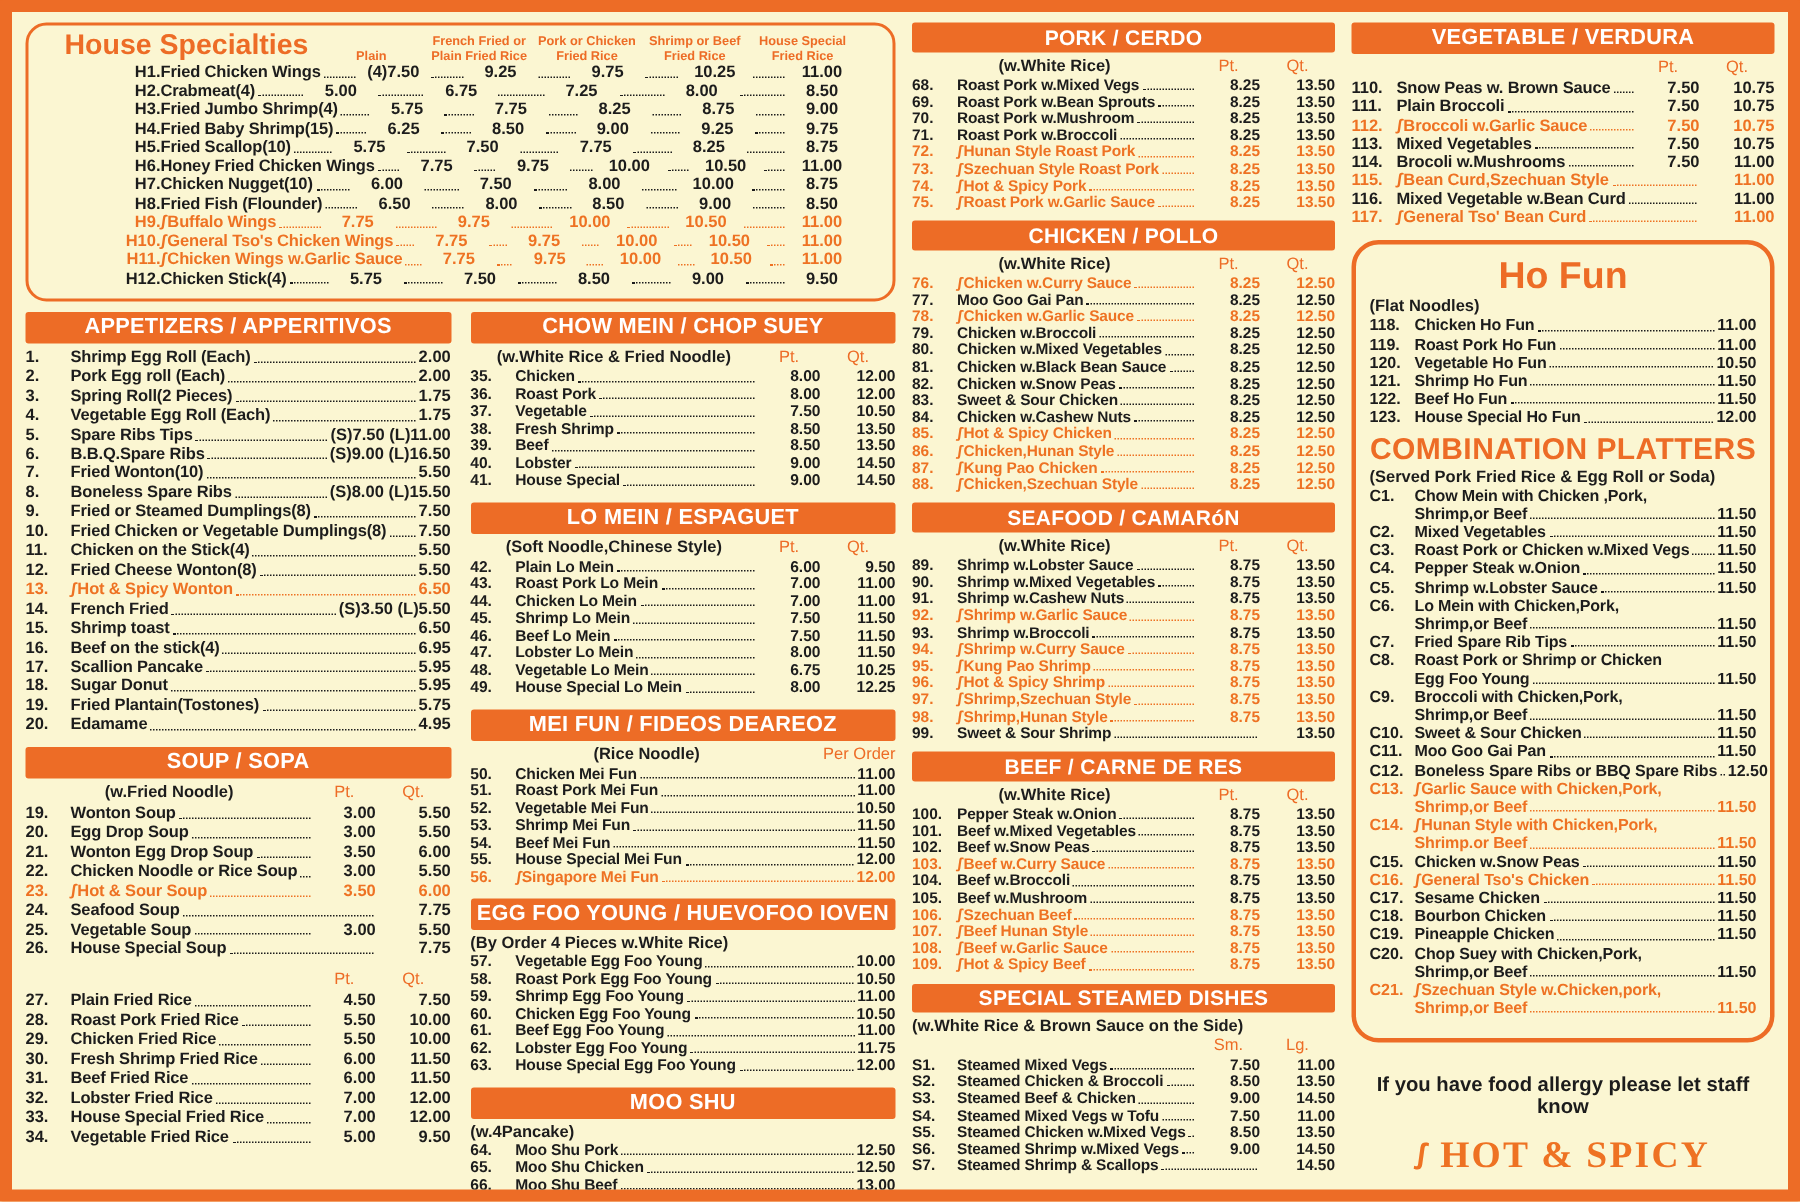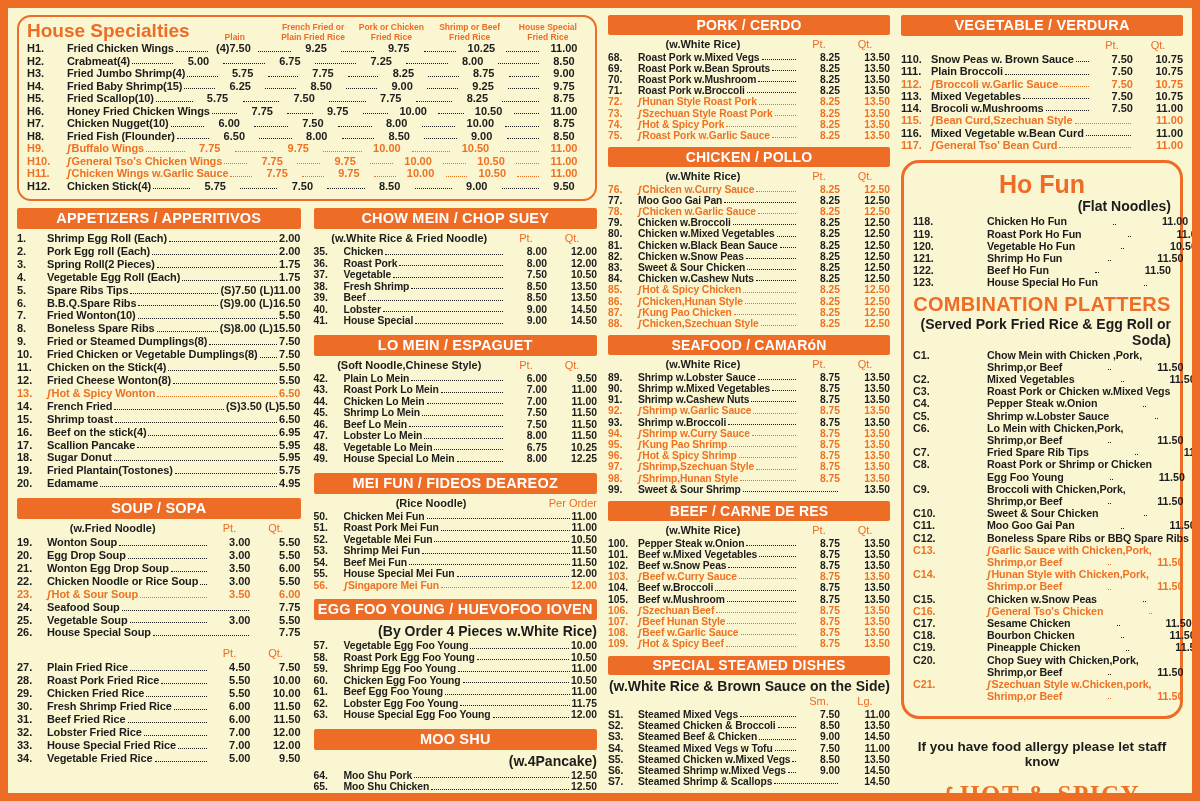--- a/index.html
+++ b/index.html
@@ -10,37 +10,37 @@
   }
   html,body{margin:0;padding:0;}
   body{background:var(--orange);font-family:"Liberation Sans",sans-serif;}
   .page{width:1200px;height:801px;box-sizing:border-box;background:var(--paper);
     border:8px solid var(--orange);border-radius:2px;padding:7px 9px;overflow:hidden;}
   .cols{display:flex;gap:11px;height:100%;}
   .left-pair{width:580px;flex-shrink:0;display:flex;flex-direction:column;}
   .pair-cols{display:flex;gap:13px;margin-top:7px;flex:1;}
   .col{flex:1;min-width:0;}
   
-  .house-box{border:2.5px solid var(--orange);border-radius:14px;padding:3px 8px 7px;}
+  .house-box{border:2.5px solid var(--orange);border-radius:14px;padding:3px 24px 7px;}
   .hs-head{display:flex;align-items:flex-end;}
   .hs-title{color:var(--orange);font-size:19px;font-weight:bold;white-space:nowrap;padding-right:6px;}
   .hs-labels{display:flex;flex:1;align-items:flex-end;}
   .hs-lab{flex:1;text-align:center;color:var(--orange);font-weight:bold;font-size:8.5px;line-height:9.5px;}
   .hs-row{display:flex;align-items:flex-end;font-size:11px;font-weight:bold;color:var(--ink);line-height:12.5px;}
-  .hs-num{width:40px;flex-shrink:0;}
+  .hs-num{width:64px;flex-shrink:0;text-align:right;}
   .hs-price{width:46px;text-align:center;flex-shrink:0;white-space:nowrap;}
   
   .menu-section{margin-bottom:8px;}
   .bar{background:var(--orange);color:#fff;font-weight:bold;font-size:14.5px;text-align:center;
     padding:2px 0 3px;border-radius:2px;margin-bottom:3px;white-space:nowrap;letter-spacing:.2px;}
   .title-lg{color:var(--orange);font-size:25px;font-weight:bold;text-align:center;margin-top:6px;line-height:26px;}
   .title-md{color:var(--orange);font-size:20px;font-weight:bold;text-align:center;margin-top:3px;line-height:22px;letter-spacing:.3px;}
   .subrow{display:flex;align-items:baseline;font-weight:bold;font-size:11px;color:var(--ink);margin:1px 0 2px;}
   .subtitle{flex:1;text-align:center;white-space:nowrap;}
-  .sub-own{text-align:right;font-weight:bold;font-size:14px;color:var(--ink);margin:1px 0;}
+  .sub-own{text-align:left;font-weight:bold;font-size:11px;color:var(--ink);margin:1px 0;}
   .lab{color:var(--orange);font-weight:normal;text-align:center;flex-shrink:0;}
   .lab.w-pt{width:42px;} .lab.w-qt{width:50px;}
   .lab.end{white-space:nowrap;}
   .row{display:flex;align-items:flex-end;font-weight:bold;color:var(--ink);}
   .row.spicy{color:var(--spicy);}
   .num{width:30px;flex-shrink:0;}
   .indent{width:30px;flex-shrink:0;}
   .text{white-space:nowrap;letter-spacing:-0.1px;}
   .sp-icon{margin-right:1px;display:inline-block;transform:rotate(8deg);}
   .dots{flex:1 1 3px;min-width:3px;border-bottom:1.7px dotted currentColor;margin:0 2px 3px;}
@@ -48,21 +48,21 @@
   .qt{width:50px;text-align:right;flex-shrink:0;}
   .price-end{flex-shrink:0;white-space:nowrap;text-align:right;}
   
   .col-c1 .row{font-size:11px;line-height:12.9px;}
   .col-c2 .row{font-size:10.4px;line-height:11.5px;}
   .col-c3 .row{font-size:10.3px;line-height:11.2px;}
   .col-c3 .menu-section{margin-bottom:6px;}
   .col-c3 .bar{font-size:14px;padding:1.5px 0 2px;}
   .col-c4 .row{font-size:11px;line-height:12.3px;}
   .box4{border:3px solid var(--orange);border-radius:18px;padding:2px 9px 10px;margin-top:9px;}
-  .box4 .row{font-size:10.7px;line-height:12.2px;gap:44px;}
+  .box4 .row{font-size:10.7px;line-height:12.2px;}
   .box4 .menu-section{margin-bottom:4px;}
   
   .footer-note{text-align:center;font-weight:bold;font-size:13.5px;color:var(--ink);margin-top:20px;}
   .hot-spicy{text-align:center;color:var(--spicy);font-weight:bold;font-size:25px;margin-top:12px;
     font-family:"Liberation Serif",serif;letter-spacing:1.5px;}
   .hot-spicy .sp-icon{font-family:"Liberation Sans",sans-serif;font-size:20px;vertical-align:2px;margin-right:8px;}
 </style>
 </head>
 <body>
 

